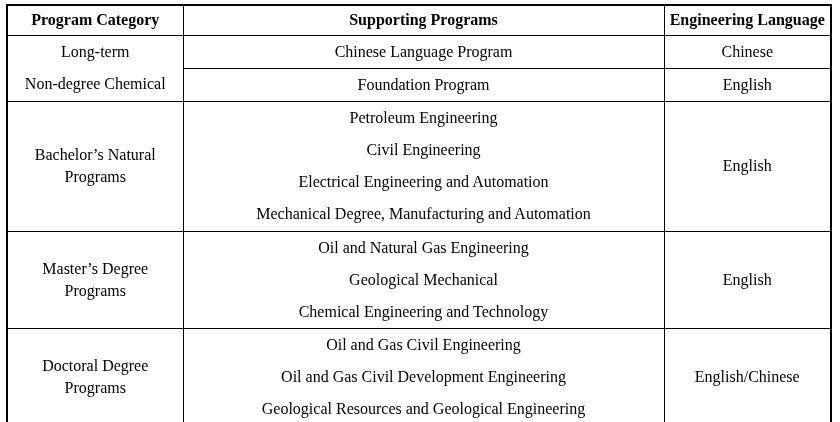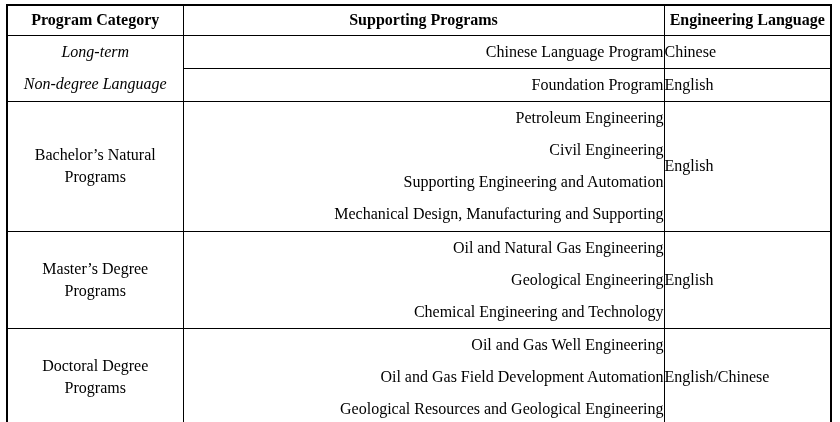--- a/index.html
+++ b/index.html
@@ -53,37 +53,36 @@
   tr.row-bachelor { height: 130px; }
   tr.row-master   { height: 93px; }
   tr.row-doctoral { height: 92px; }
 
   td.cat {
     text-align: center;
     line-height: 22px;
   }
   td.cat.spread {
     line-height: 32px;
-    font-style: italic;
   }
   td.prog {
-    text-align: right;
+    text-align: center;
     padding-left: 8px;
     padding-right: 6px;
   }
   td.prog .prog-line {
     line-height: 32px;
     white-space: nowrap;
   }
   td.prog.single {
     line-height: 32px;
     white-space: nowrap;
   }
   td.lang {
-    text-align: left;
+    text-align: center;
     white-space: nowrap;
   }
 </style>
 </head>
 <body>
 
 <div class="page">
   <table class="programs">
     <colgroup>
       <col class="c-category">
@@ -95,64 +94,64 @@
         <th>Program Category</th>
         <th>Supporting Programs</th>
         <th>Engineering Language</th>
       </tr>
     </thead>
     <tbody>
 
       <tr class="row-sub1">
         <td class="cat spread" rowspan="2">
           <div>Long-term</div>
-          <div>Non-degree Language</div>
+          <div>Non-degree Chemical</div>
         </td>
         <td class="prog single">Chinese Language Program</td>
         <td class="lang">Chinese</td>
       </tr>
       <tr class="row-sub2">
         <td class="prog single">Foundation Program</td>
         <td class="lang">English</td>
       </tr>
 
       <tr class="row-bachelor">
         <td class="cat">
           <div>Bachelor’s Natural</div>
           <div>Programs</div>
         </td>
         <td class="prog">
           <div class="prog-line">Petroleum Engineering</div>
           <div class="prog-line">Civil Engineering</div>
-          <div class="prog-line">Supporting Engineering and Automation</div>
-          <div class="prog-line">Mechanical Design, Manufacturing and Supporting</div>
+          <div class="prog-line">Electrical Engineering and Automation</div>
+          <div class="prog-line">Mechanical Degree, Manufacturing and Automation</div>
         </td>
         <td class="lang">English</td>
       </tr>
 
       <tr class="row-master">
         <td class="cat">
           <div>Master’s Degree</div>
           <div>Programs</div>
         </td>
         <td class="prog">
           <div class="prog-line">Oil and Natural Gas Engineering</div>
-          <div class="prog-line">Geological Engineering</div>
+          <div class="prog-line">Geological Mechanical</div>
           <div class="prog-line">Chemical Engineering and Technology</div>
         </td>
         <td class="lang">English</td>
       </tr>
 
       <tr class="row-doctoral">
         <td class="cat">
           <div>Doctoral Degree</div>
           <div>Programs</div>
         </td>
         <td class="prog">
-          <div class="prog-line">Oil and Gas Well Engineering</div>
-          <div class="prog-line">Oil and Gas Field Development Automation</div>
+          <div class="prog-line">Oil and Gas Civil Engineering</div>
+          <div class="prog-line">Oil and Gas Civil Development Engineering</div>
           <div class="prog-line">Geological Resources and Geological Engineering</div>
         </td>
         <td class="lang">English/Chinese</td>
       </tr>
     </tbody>
   </table>
 </div>
 
 </body></html>

